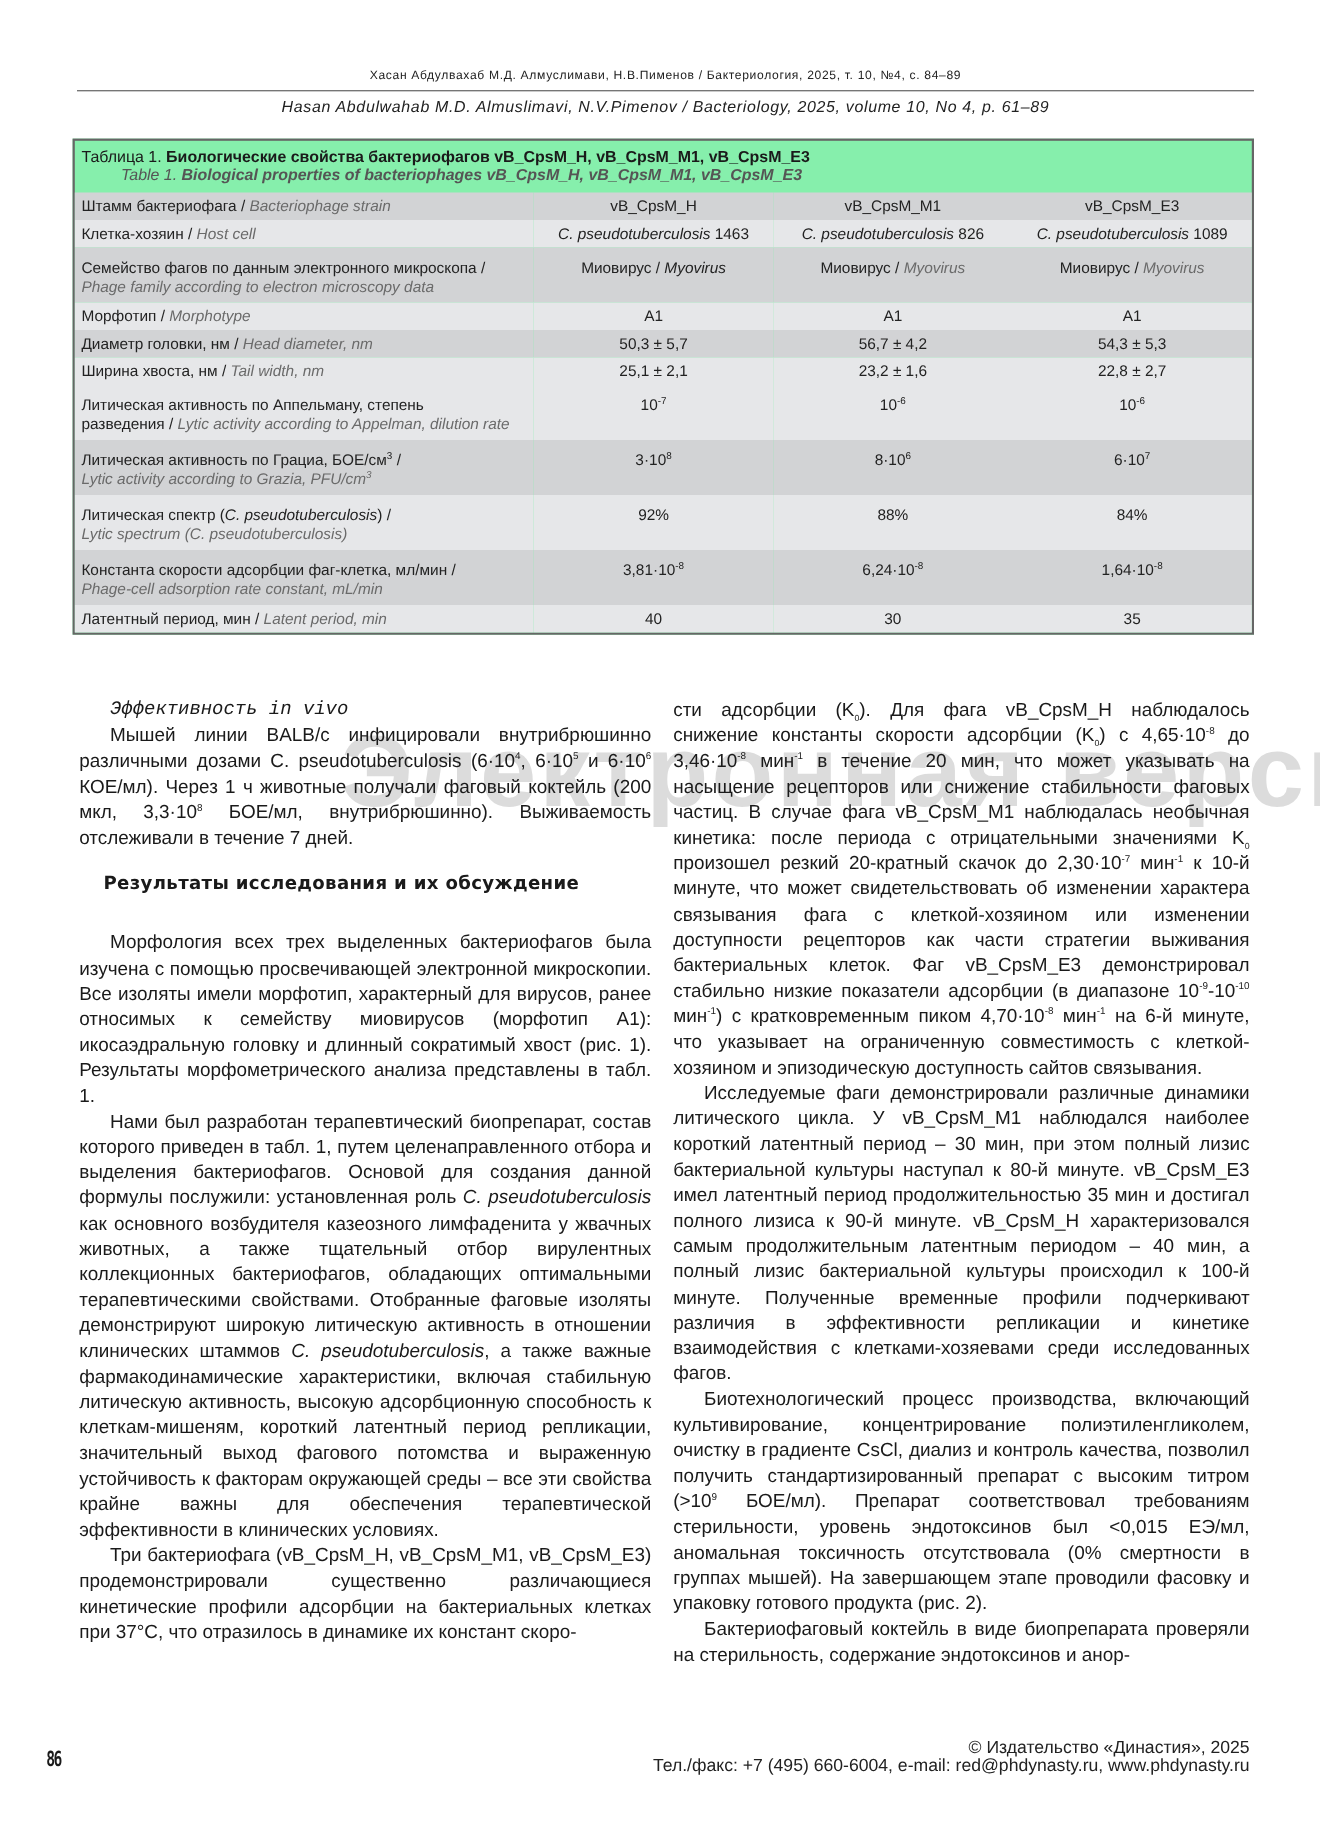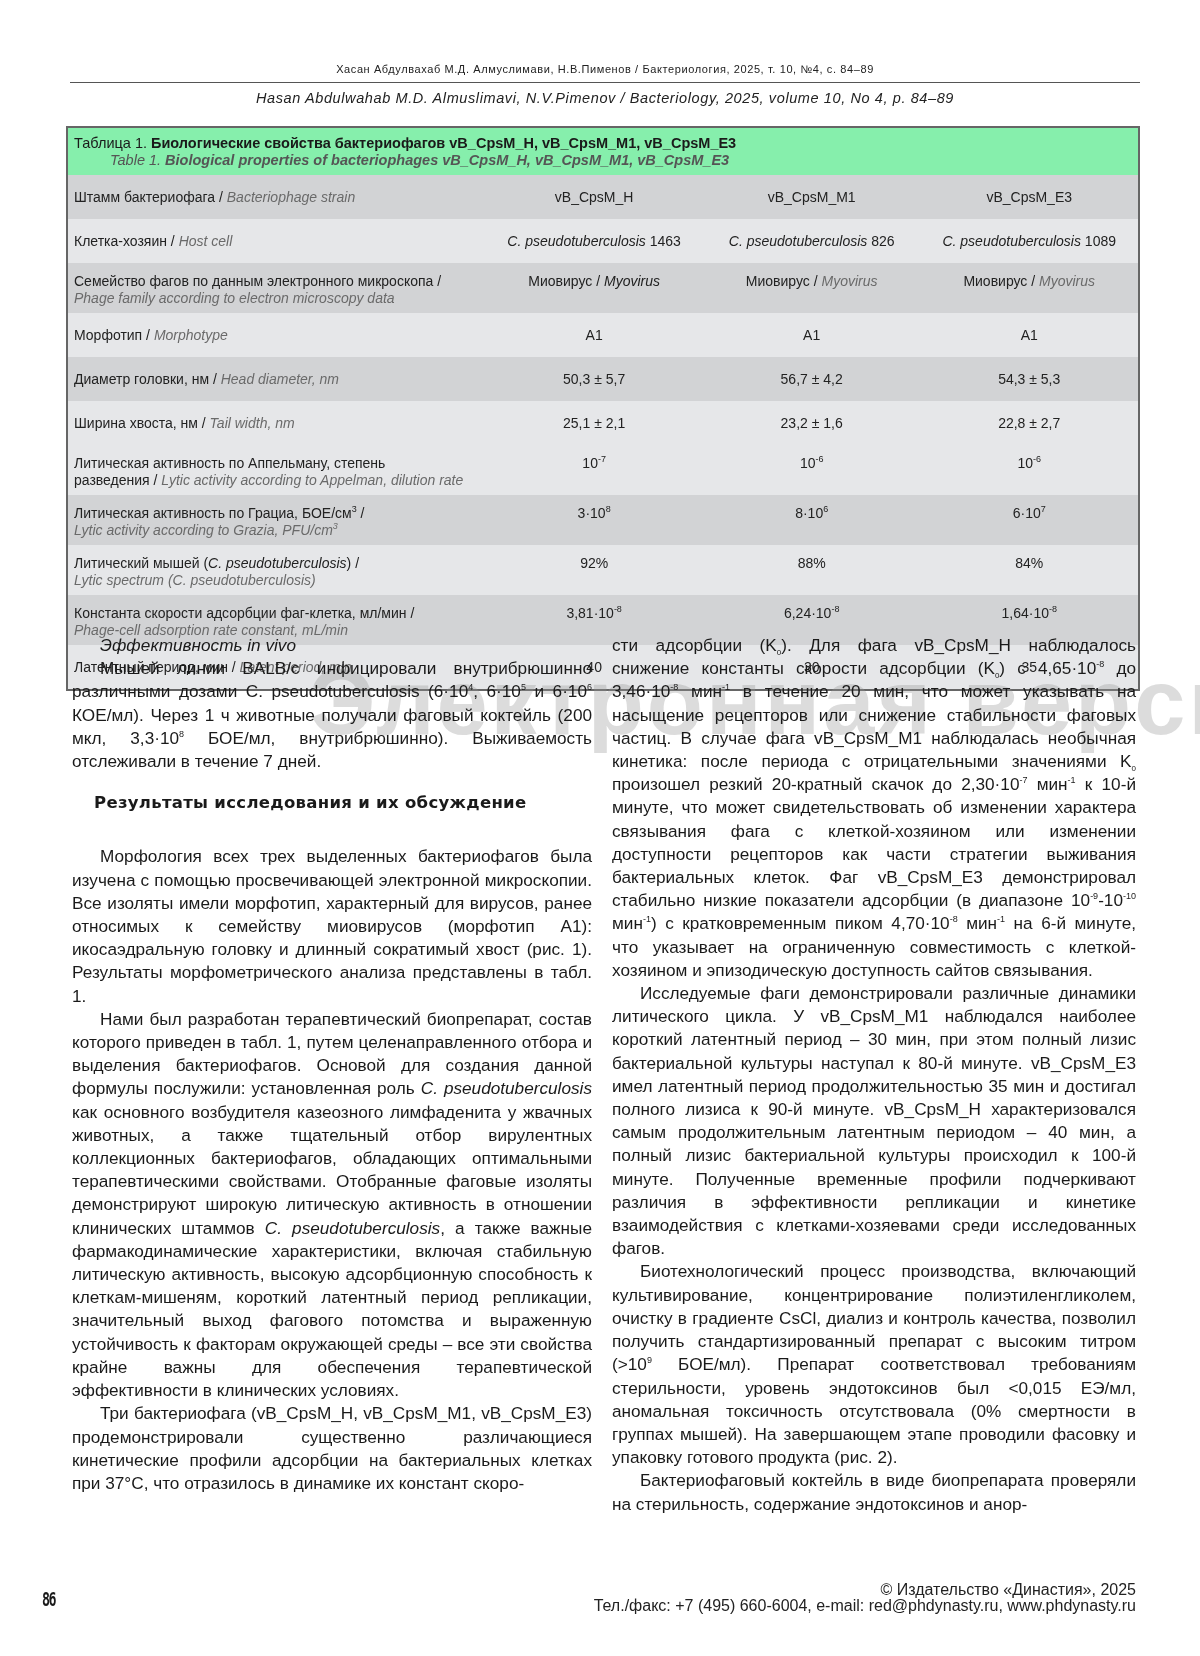--- a/index.html
+++ b/index.html
@@ -15,46 +15,46 @@
   .table-caption .en { color: #555; font-style: italic; margin-left: 36px; }
   table { width: 100%; border-collapse: collapse; font-size: 14px; }
   td { padding: 0 6px; vertical-align: top; line-height: 17px; }
   td.label { width: 430px; color: #222; }
   td.label .it { font-style: italic; color: #6a6a6a; }
   td.val { text-align: center; width: 213px; color: #222; }
   td.val .it { font-style: italic; }
   td.val .it.grey { color: #6a6a6a; }
   tr.dark td { background: #d2d3d5; }
   tr.light td { background: #e6e7e9; }
-  tr.single td { height: 44px; vertical-align: middle; }
+  tr.single td { height: 25px; vertical-align: middle; }
   tr.double td { padding-top: 10px; padding-bottom: 6px; }
   sup { font-size: 9px; vertical-align: super; line-height: 0; }
   sub { font-size: 8px; line-height: 0; }
 
   .col { position: absolute; top: 634px; width: 520px; font-size: 17.2px; line-height: 23.2px; text-align: justify; color: #1a1a1a; }
   .col.left { left: 72px; }
   .col.right { left: 612px; width: 524px; }
   .col p { margin: 0; text-indent: 28px; }
   .col p.noindent { text-indent: 0; }
-  .subhead { font-style: italic; text-indent: 28px; }
+  .subhead { font-style: italic; text-indent: 28px; font-family: Liberation Mono, monospace; }
   .section-title { font-family: "DejaVu Sans", sans-serif; font-weight: bold; font-size: 16.5px; margin: 18px 0 31px 22px; letter-spacing: 0.3px; text-indent: 0; }
   .i { font-style: italic; }
 
   .watermark { position: absolute; left: 310px; top: 650px; font-size: 92px; font-weight: bold; color: rgba(150,150,150,0.33); letter-spacing: 3px; white-space: nowrap; pointer-events: none; font-family: "Liberation Sans", sans-serif; }
 
   .footer-num { position: absolute; left: 42px; top: 1588px; font-size: 19px; font-weight: bold; font-family: "DejaVu Sans Mono", monospace; letter-spacing: -2px; transform: scaleX(0.7); transform-origin: left; }
   .footer-right { position: absolute; right: 64px; top: 1582px; text-align: right; font-size: 16px; line-height: 16px; color: #222; }
 </style>
 </head>
 <body>
 
 <div class="header">
   <div class="ru">Хасан Абдулвахаб М.Д. Алмуслимави, Н.В.Пименов / Бактериология, 2025, т. 10, №4, с. 84–89</div>
   <div class="rule"></div>
-  <div class="en">Hasan Abdulwahab M.D. Almuslimavi, N.V.Pimenov / Bacteriology, 2025, volume 10, No 4, p. 84–89</div>
+  <div class="en">Hasan Abdulwahab M.D. Almuslimavi, N.V.Pimenov / Bacteriology, 2025, volume 10, No 4, p. 61–89</div>
 </div>
 
 <div class="table-box">
   <div class="table-caption">
     <div class="ru"><span>Таблица 1. </span><b>Биологические свойства бактериофагов vB_CpsM_H, vB_CpsM_M1, vB_CpsM_E3</b></div>
     <div class="en"><span>Table 1. </span><b>Biological properties of bacteriophages vB_CpsM_H, vB_CpsM_M1, vB_CpsM_E3</b></div>
   </div>
   <table>
     <tbody>
         <tr class="dark single">
@@ -99,21 +99,21 @@
       <td class="val"><span>10</span><sup>-6</sup></td>
       <td class="val"><span>10</span><sup>-6</sup></td>
     </tr>
     <tr class="dark double">
       <td class="label"><span>Литическая активность по Грациа, БОЕ/см</span><sup>3</sup><span> /</span><br><span class="it">Lytic activity according to Grazia, PFU/cm</span><sup class="it">3</sup></td>
       <td class="val"><span>3·10</span><sup>8</sup></td>
       <td class="val"><span>8·10</span><sup>6</sup></td>
       <td class="val"><span>6·10</span><sup>7</sup></td>
     </tr>
     <tr class="light double">
-      <td class="label"><span>Литический мышей (</span><span class="i">C. pseudotuberculosis</span><span>) /</span><br><span class="it">Lytic spectrum (C. pseudotuberculosis)</span></td>
+      <td class="label"><span>Литическая спектр (</span><span class="i">C. pseudotuberculosis</span><span>) /</span><br><span class="it">Lytic spectrum (C. pseudotuberculosis)</span></td>
       <td class="val">92%</td>
       <td class="val">88%</td>
       <td class="val">84%</td>
     </tr>
     <tr class="dark double">
       <td class="label"><span>Константа скорости адсорбции фаг-клетка, мл/мин /</span><br><span class="it">Phage-cell adsorption rate constant, mL/min</span></td>
       <td class="val"><span>3,81·10</span><sup>-8</sup></td>
       <td class="val"><span>6,24·10</span><sup>-8</sup></td>
       <td class="val"><span>1,64·10</span><sup>-8</sup></td>
     </tr>

